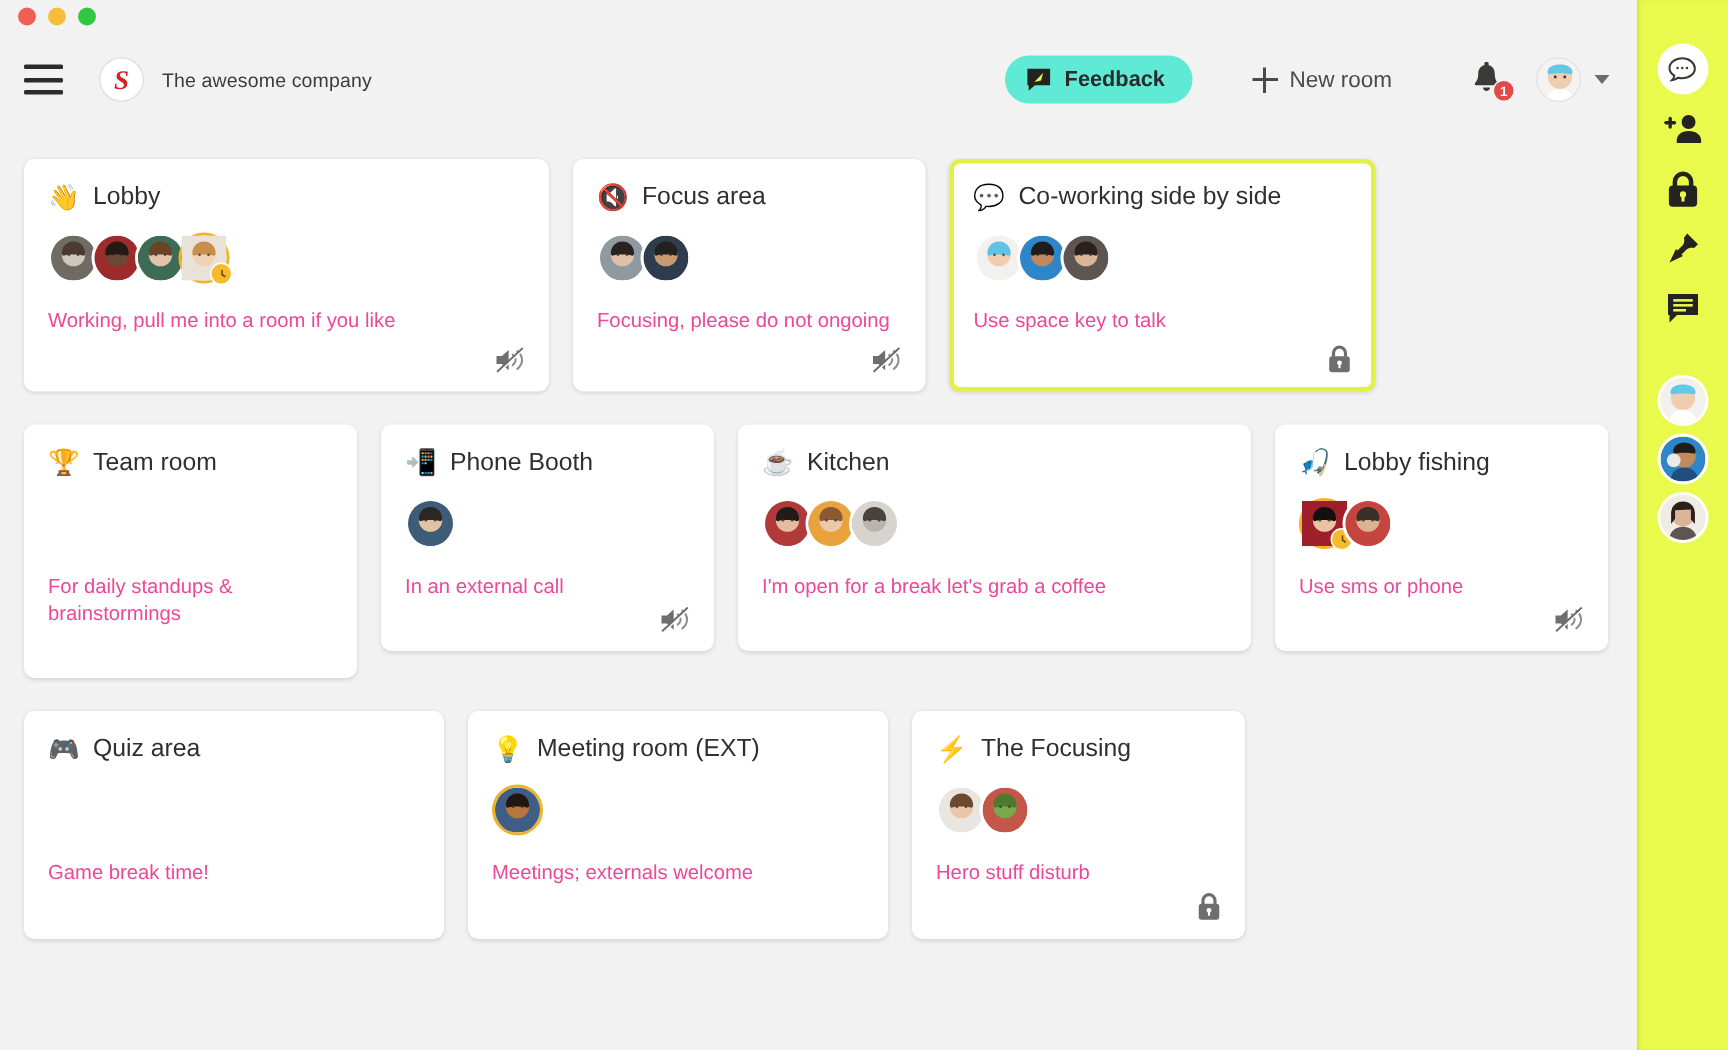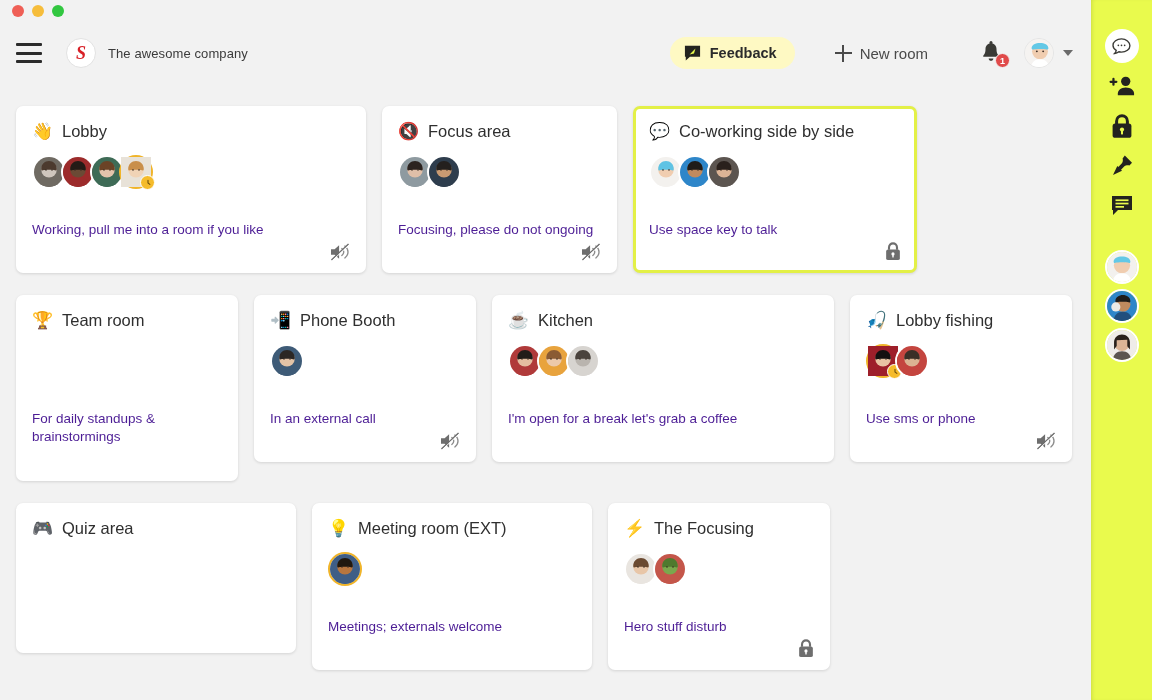--- a/index.html
+++ b/index.html
@@ -50,21 +50,21 @@
     background: #ffffff; border: 1px solid #e2e2e2;
     display: flex; align-items: center; justify-content: center;
     font-family: "Liberation Serif", serif;
     font-size: 18px; font-weight: bold; color: #d81f26;
     font-style: italic;
   }
   .brand-title { font-size: 13px; color: #3b3b3b; letter-spacing: .1px; }
   .header-spacer { flex: 1 1 auto; }
 
   .feedback-btn {
-    background: #fef9c3; border: none; border-radius: 20px;
+    background: #5eead4; border: none; border-radius: 20px;
     height: 32px; padding: 0 18px 0 14px;
     display: flex; align-items: center; gap: 9px;
     cursor: pointer;
     font-size: 14.5px; color: #2b2b2b; font-weight: 600;
     font-family: "Liberation Sans", sans-serif;
   }
   .feedback-ico { width: 17px; height: 16px; display: block; }
 
   .new-room-btn {
     display: flex; align-items: center; gap: 8px;
@@ -133,22 +133,22 @@
   .avatars .av.ring { border: 2px solid #f0b429; }
   .av-badge {
     position: absolute; right: -4px; bottom: -3px;
     width: 15px; height: 15px; border-radius: 50%;
     background: #f5bb2b; border: 1.5px solid #fff;
     display: flex; align-items: center; justify-content: center;
   }
   .avatars-spacer { height: 34px; margin-top: 14px; }
 
   .card-status {
-    font-size: 13.5px; color: #4c1d95; line-height: 1.35;
-    margin-top: 32px;
+    font-size: 13.5px; color: #ec4899; line-height: 1.35;
+    margin-top: 16px;
   }
   .card-foot { margin-top: auto; height: 22px; display: flex; justify-content: flex-end; align-items: flex-end; padding-top: 6px; }
 
   
   .rail {
     width: 61px; height: 700px;
     background: #e9fa4d;
     display: flex; flex-direction: column; align-items: center;
     padding-top: 26px; gap: 0;
     box-shadow: inset 3px 0 5px -3px rgba(0,0,0,.18);
@@ -520,20 +520,21 @@
             </div>
           </div>
         </div>
         <div class="row">
           <div class="card" style="width: 280px; min-height: 150px;">
             <div class="card-title">
               <span class="card-emoji">🎮</span>
               <span class="card-name">Quiz area</span>
             </div>
             <div class="avatars-spacer"></div>
+            <div class="card-status">Game break time!</div>
             <div class="card-foot"></div>
           </div>
           <div class="card" style="width: 280px; min-height: 150px;">
             <div class="card-title">
               <span class="card-emoji">💡</span>
               <span class="card-name">Meeting room (EXT)</span>
             </div>
             <div class="avatars">
               <div class="av ring">
                 <svg width="30" height="30" viewBox="0 0 34 34">

